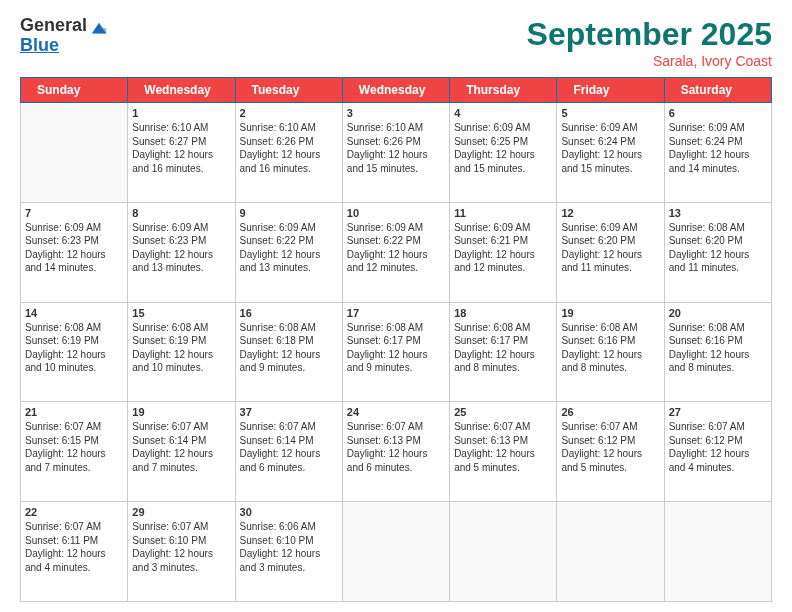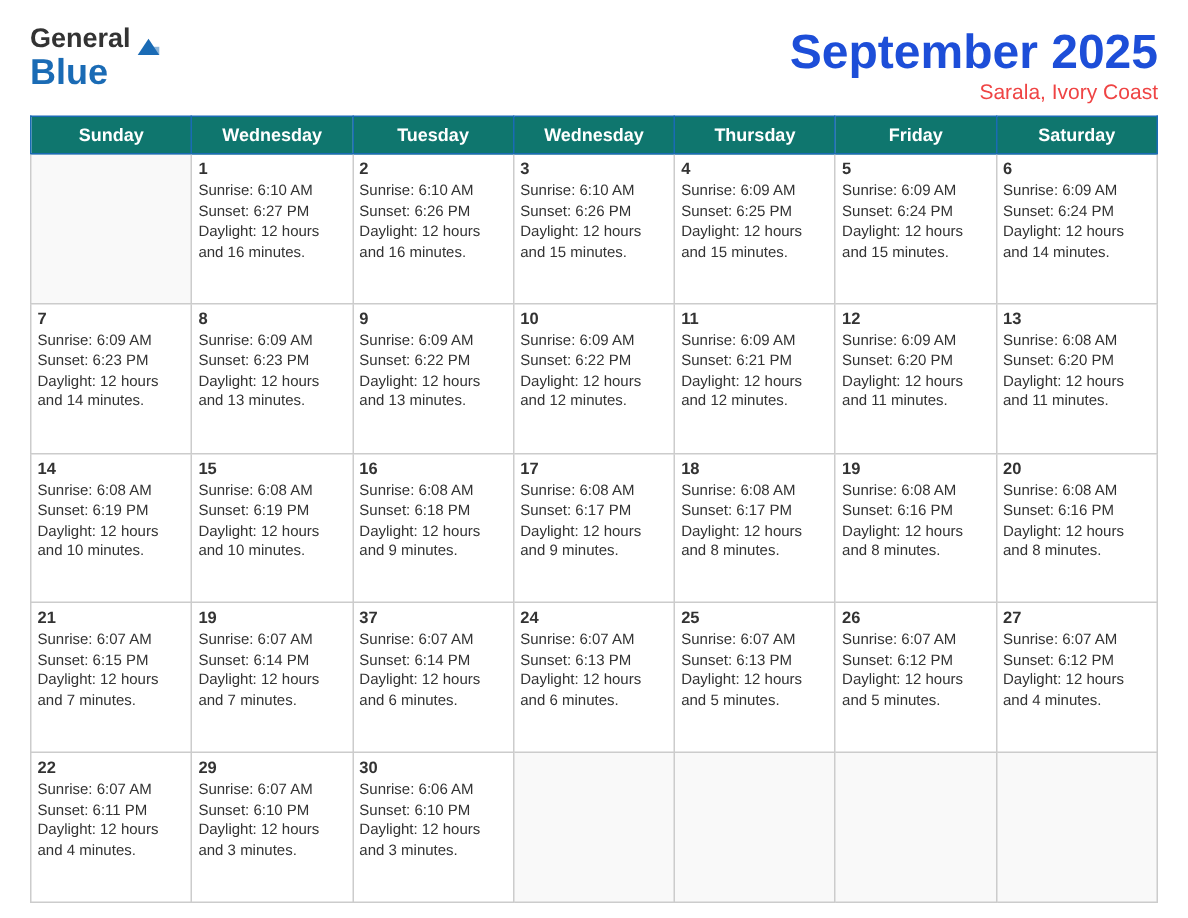--- a/index.html
+++ b/index.html
@@ -37,41 +37,41 @@
       height: 18px;
       margin-left: 2px;
       margin-top: -8px;
     }
     .title-block {
       text-align: right;
     }
     .month-title {
       font-size: 32px;
       font-weight: bold;
-      color: #1d4ed8;
+      color: #0f766e;
       text-align: right;
     }
     .subtitle {
       font-size: 14px;
       color: #ef4444;
     }
     .calendar {
       flex: 1;
       border: 1px solid #ccc;
       border-collapse: collapse;
       width: 100%;
       table-layout: fixed;
     }
     .calendar th {
-      background-color: #0f766e;
+      background-color: #ef4444;
       color: #fff;
       font-size: 12px;
       font-weight: bold;
-      padding: 5px 4px;
-      text-align: center;
+      padding: 5px 16px;
+      text-align: left;
       border: 1px solid #1a6bb5;
     }
     .calendar td {
       vertical-align: top;
       border: 1px solid #ccc;
       padding: 4px 4px 3px 4px;
       font-size: 9.5px;
       color: #333;
       height: 84px;
     }
@@ -91,21 +91,21 @@
     }
   </style>
 </head>
 <body>
 
 <div class="page">
   <div class="header">
     <div class="logo">
       <div class="logo-text">
         <span style="font-size:18px;font-weight:bold;color:#333;line-height:1.1;">General</span>
-        <span style="font-size:24px;font-weight:bold;color:#1a6bb5;line-height:1.1;">Blue</span>
+        <span style="font-size:18px;font-weight:bold;color:#1a6bb5;line-height:1.1;text-decoration:underline;">Blue</span>
       </div>
       <svg class="logo-icon" viewBox="0 0 20 20" style="margin-left:3px;margin-top:-12px;">
         <polygon points="2,14 10,2 18,14" fill="#1a6bb5"></polygon>
         <polygon points="10,8 18,8 18,14 10,14" fill="#1a6bb5" opacity="0.5"></polygon>
       </svg>
     </div>
     <div class="title-block">
       <div class="month-title">September 2025</div>
       <div class="subtitle">Sarala, Ivory Coast</div>
     </div>

